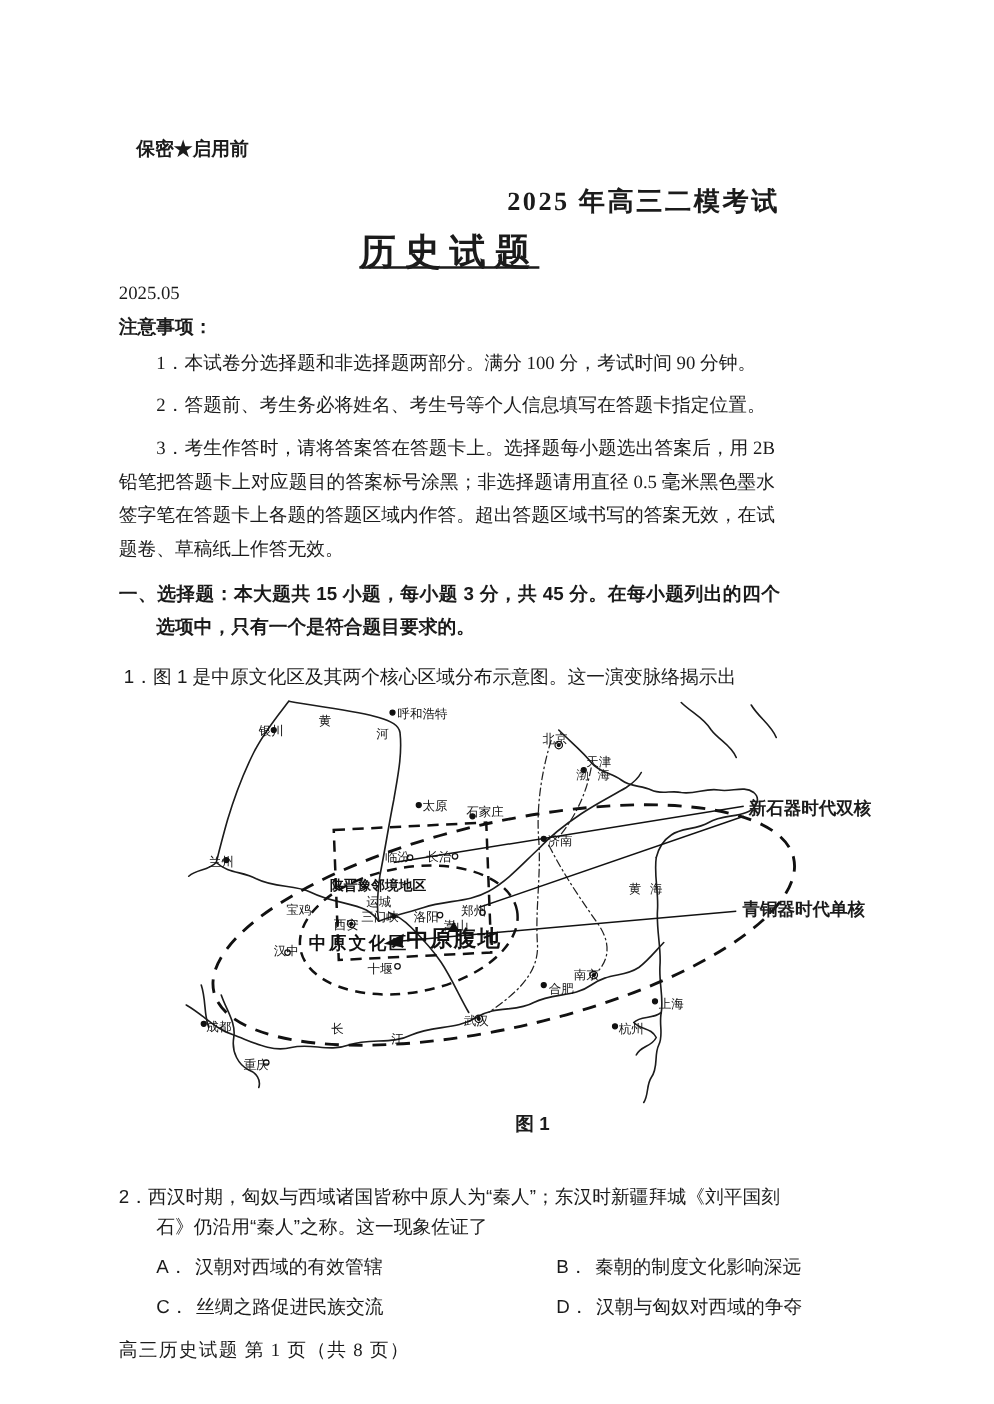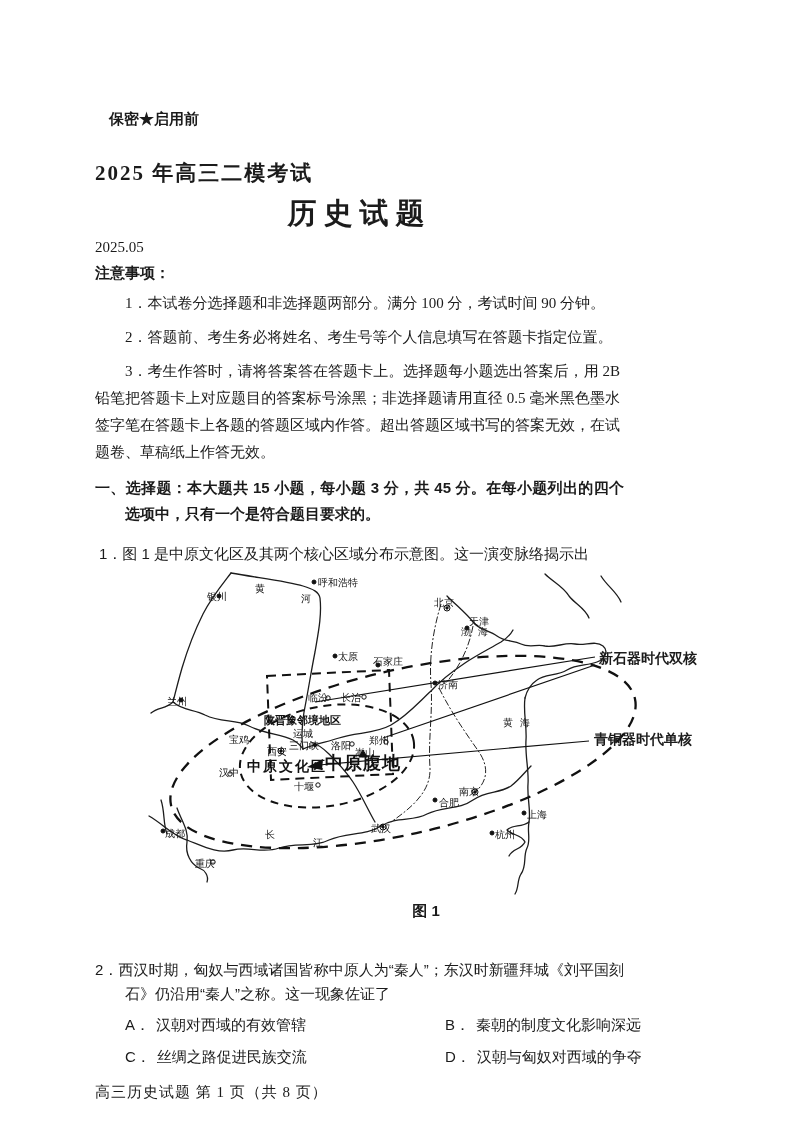--- a/index.html
+++ b/index.html
@@ -1,23 +1,23 @@
 <!DOCTYPE html>
 <html lang="zh"><head>
 <meta charset="utf-8">
 <style>
   html,body{margin:0;padding:0;}
   body{background:#ffffff;width:795px;height:1123px;position:relative;color:#1b1b1b;
        font-family:"Liberation Serif",serif;-webkit-font-smoothing:antialiased;}
   .page{box-sizing:border-box;width:709px;height:1123px;padding:110px 85px 0 95px;overflow:hidden;}
 
   .security{font-family:"Liberation Sans",sans-serif;font-weight:bold;font-size:15px;margin-left:14px;}
-  .exam-title{text-align:left;font-size:21px;font-weight:bold;letter-spacing:2px;margin-top:30px;}
+  .exam-title{text-align:right;font-size:21px;font-weight:bold;letter-spacing:2px;margin-top:18px;}
   .subject-title{text-align:center;font-family:"Liberation Sans",sans-serif;font-weight:bold;
-                 font-size:29px;letter-spacing:7px;margin-top:7px;}
+                 font-size:29px;letter-spacing:7px;margin-top:7px;text-decoration:underline;}
   .date{text-align:left;font-size:15px;margin-top:5px;margin-right:2px;}
 
   .notes-heading{font-family:"Liberation Sans",sans-serif;font-weight:bold;font-size:15px;margin-top:8px;}
   .note{font-size:15px;line-height:27px;text-indent:2em;text-align:justify;margin:7px 4px 0 0;}
 
   .section-heading{font-family:"Liberation Sans",sans-serif;font-weight:bold;font-size:15px;
                    line-height:26px;margin-top:9px;padding-left:2em;text-indent:-2em;text-align:justify;}
 
   .question-stem{font-family:"Liberation Sans",sans-serif;font-size:15px;line-height:24px;
                  margin:9px 0 0 4px;padding-left:1.6em;text-indent:-1.6em;text-align:justify;}

